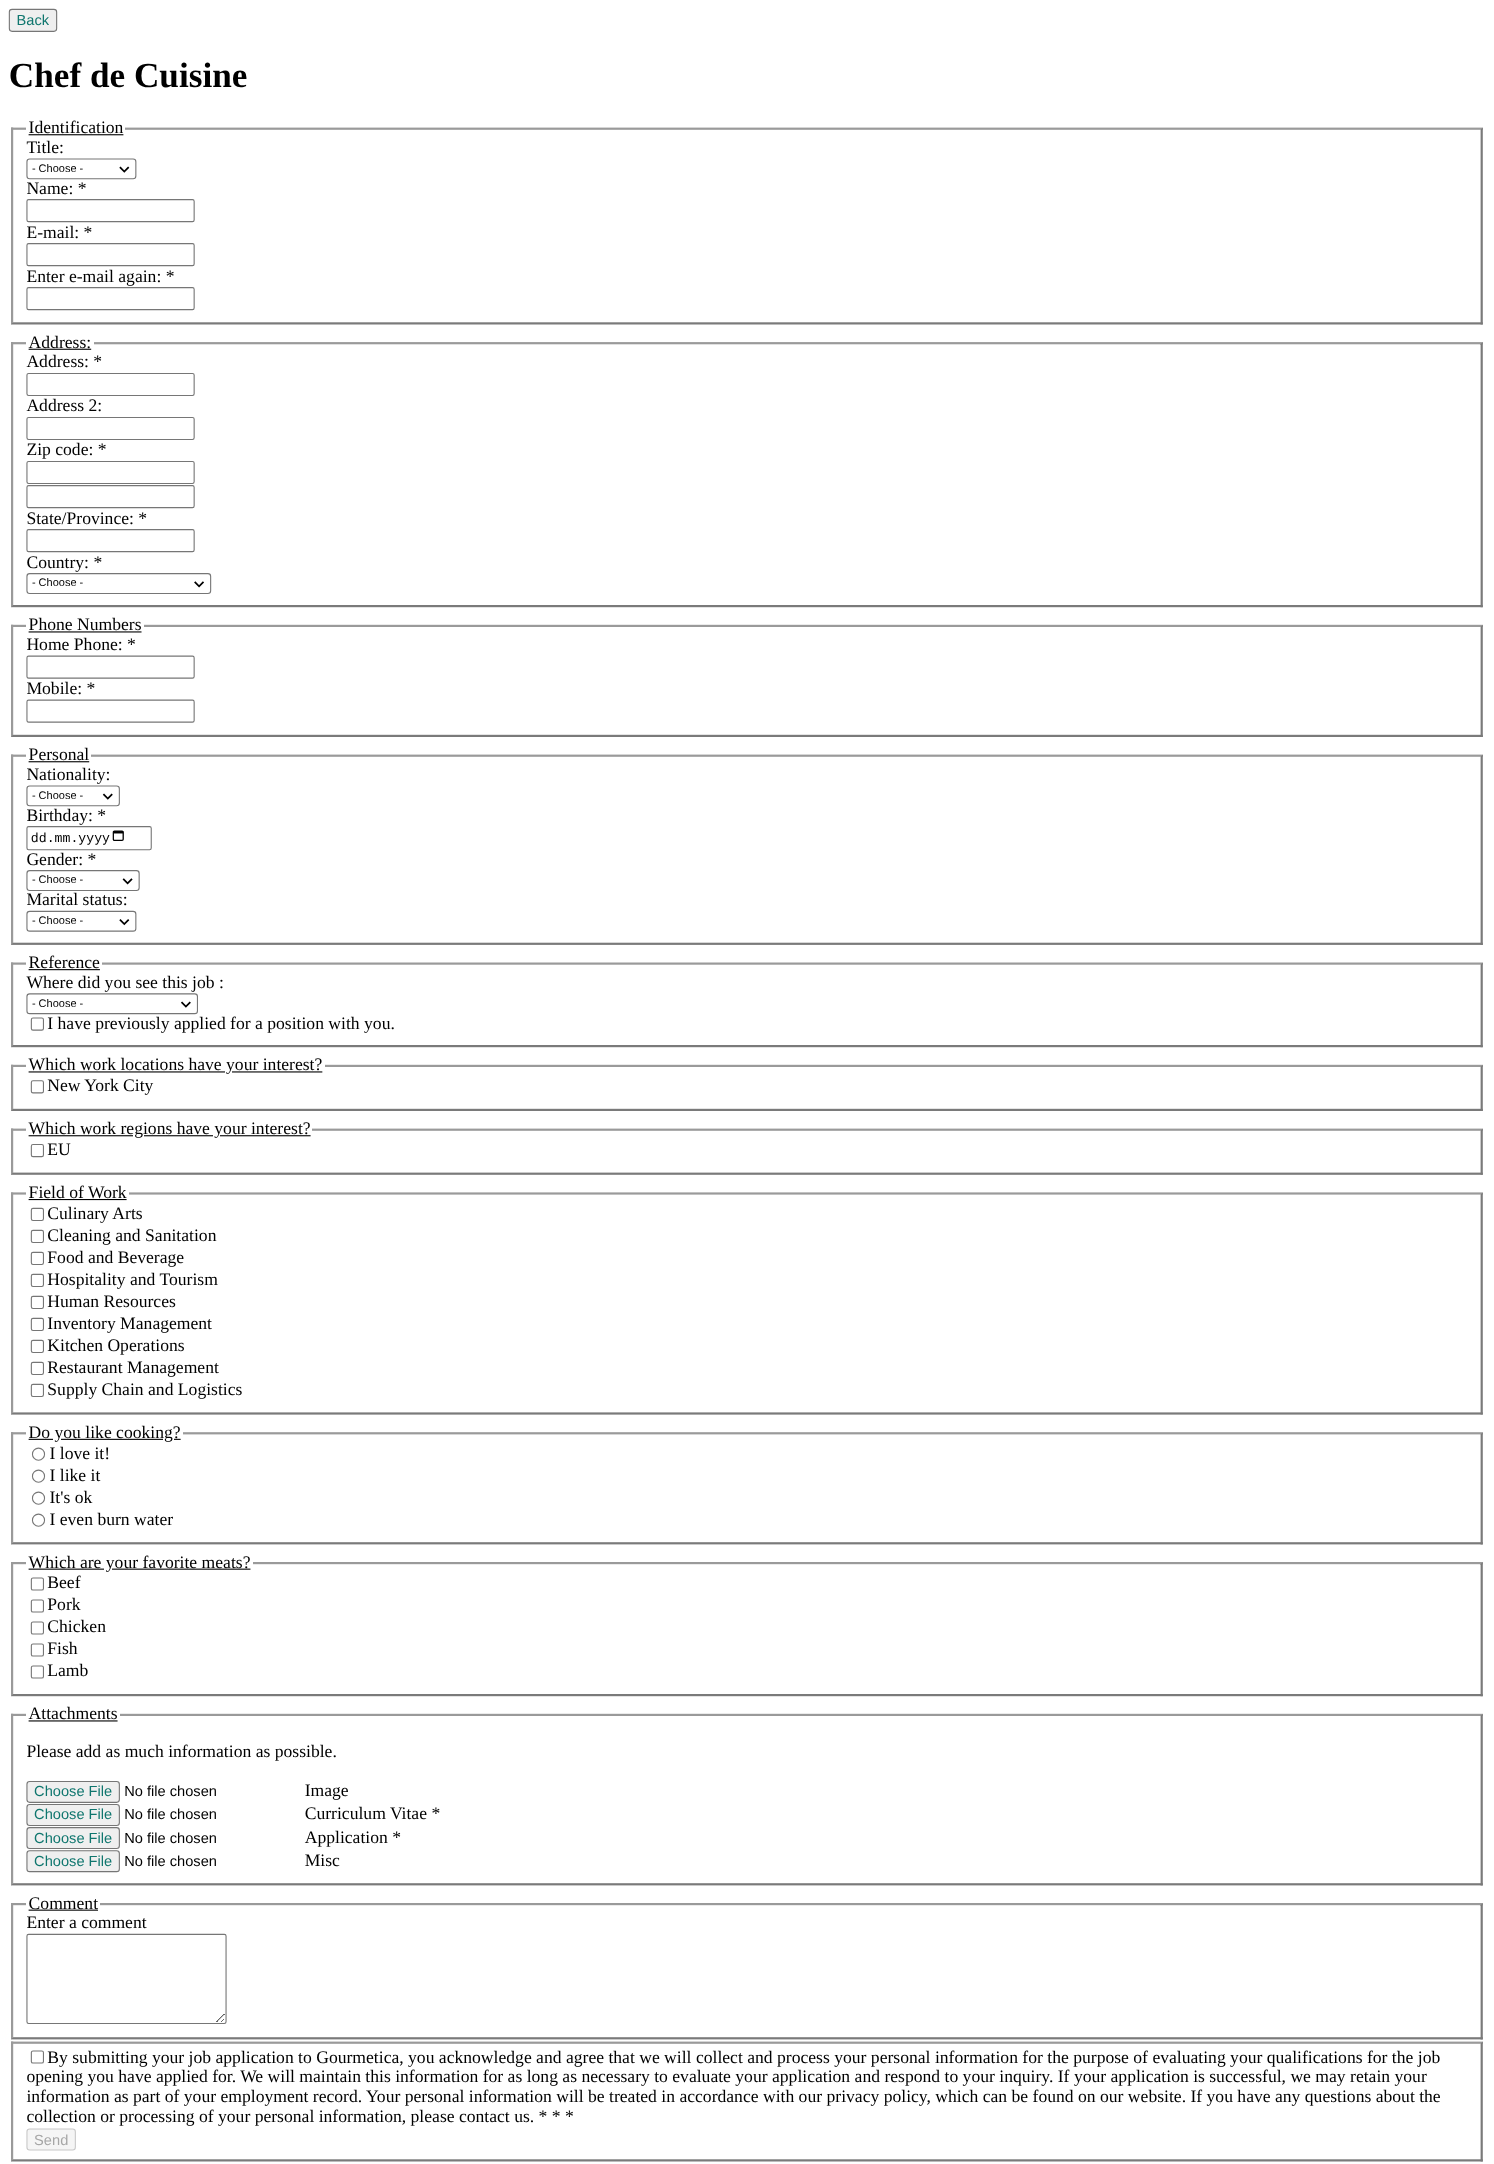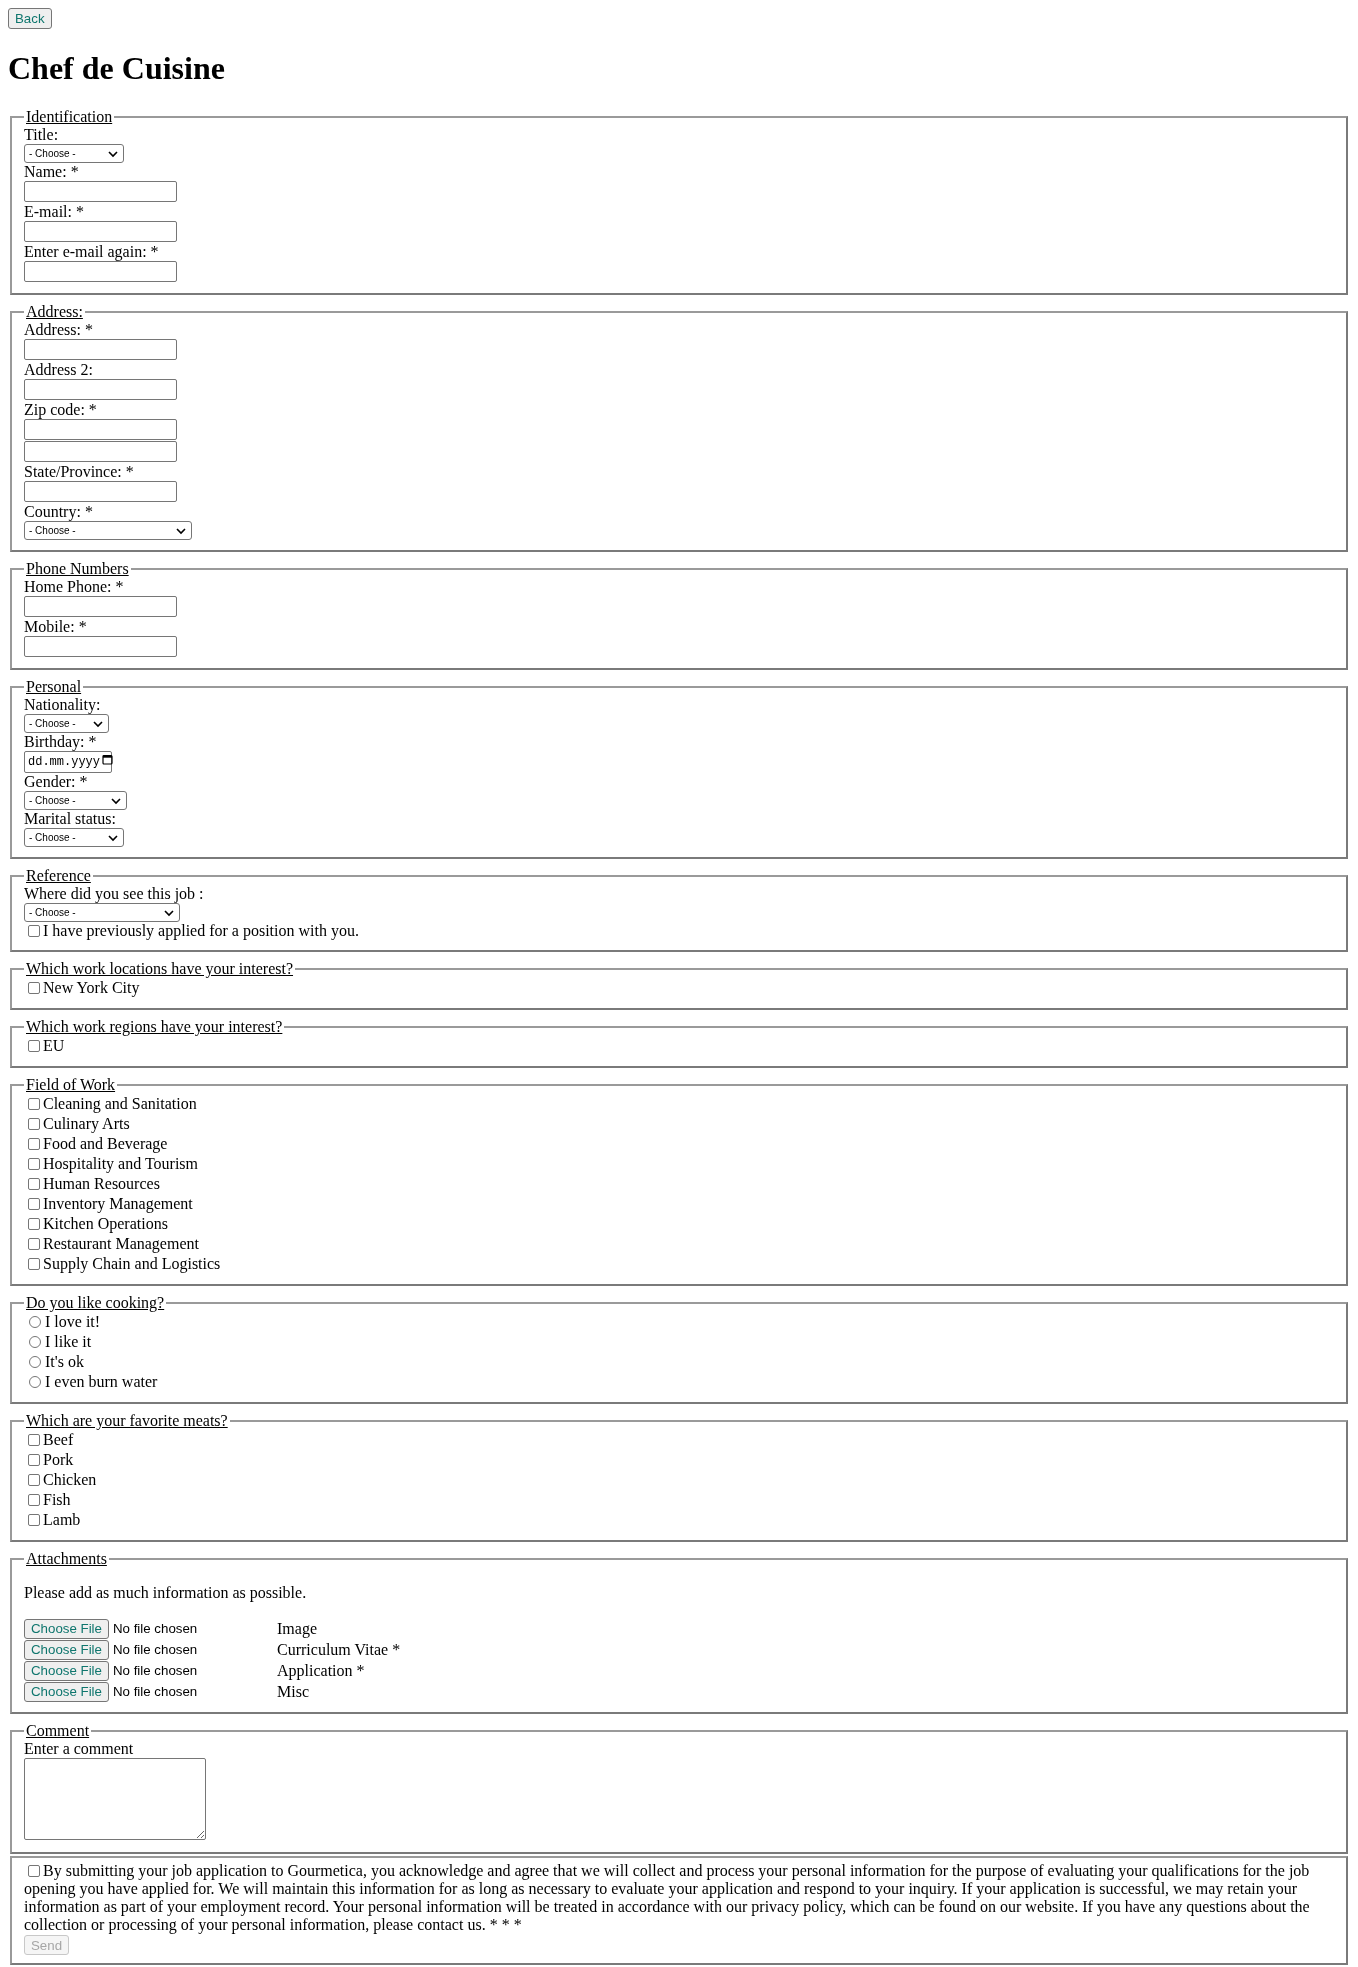--- a/index.html
+++ b/index.html
@@ -58,21 +58,21 @@
   .sel {
     display: flex; align-items: center; justify-content: space-between;
     height: 19px; box-sizing: border-box;
     border: 1px solid #767676; border-radius: 3px; background: #fff;
     font-family: "Liberation Sans", "DejaVu Sans", sans-serif;
     font-size: 10px; padding: 0 4px 0 4px; margin-bottom: 0;
   }
   .sel .chev { width: 12px; height: 12px; display: inline-block; }
   .date {
     display: flex; align-items: center; gap: 2px;
-    width: 88px; height: 22px; box-sizing: border-box;
+    width: 114px; height: 22px; box-sizing: border-box;
     border: 1px solid #767676; border-radius: 2px; background: #fff;
     font-family: "Liberation Mono", "DejaVu Sans Mono", monospace;
     font-size: 12px; padding: 0 3px;
   }
   .chk-row { display: flex; align-items: center; height: 20px; padding-left: 4px; }
   .chk {
     width: 12px; height: 12px; box-sizing: border-box;
     border: 1px solid #767676; border-radius: 2px; background: #fff;
     margin: 0 3px 0 0; flex: 0 0 auto;
   }
@@ -229,25 +229,25 @@
       <span class="chk"></span>
       <span>EU</span>
     </div>
   </fieldset>
 
   
   <fieldset>
     <legend>Field of Work</legend>
     <div class="chk-row">
         <span class="chk"></span>
+        <span>Culinary Arts</span>
+      </div>
+    <div class="chk-row">
+        <span class="chk"></span>
         <span>Cleaning and Sanitation</span>
-      </div>
-    <div class="chk-row">
-        <span class="chk"></span>
-        <span>Culinary Arts</span>
       </div>
     <div class="chk-row">
         <span class="chk"></span>
         <span>Food and Beverage</span>
       </div>
     <div class="chk-row">
         <span class="chk"></span>
         <span>Hospitality and Tourism</span>
       </div>
     <div class="chk-row">

